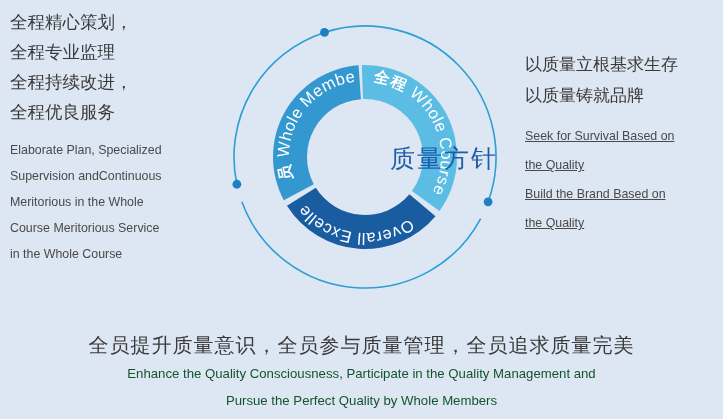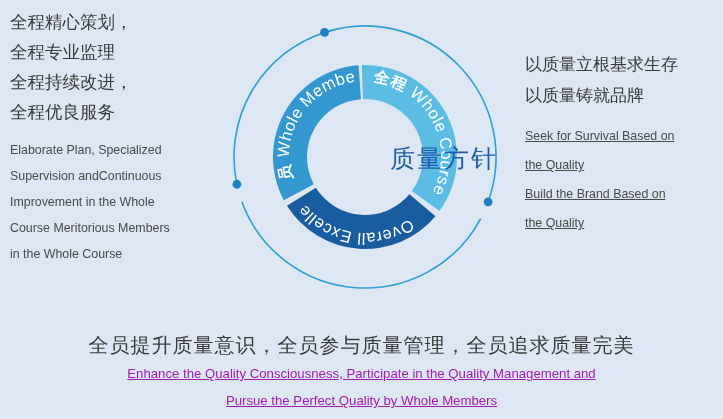--- a/index.html
+++ b/index.html
@@ -66,40 +66,39 @@
     text-align: center;
   }
   #bottom-block .b-cn {
     font-size: 20px;
     letter-spacing: 1px;
     color: #3a3a3a;
     line-height: 30px;
   }
   #bottom-block .b-en {
     font-size: 13.2px;
-    color: #a21caf;
+    color: #14532d;
     line-height: 27px;
-    text-decoration: underline;
   }
 </style>
 </head>
 <body>
 
 <div id="stage">
 
   <div class="side-block" id="left-block">
     <div class="cn-head">全程精心策划，</div>
     <div class="cn-head">全程专业监理</div>
     <div class="cn-head">全程持续改进，</div>
     <div class="cn-head">全程优良服务</div>
     <div style="height:9px"></div>
     <div class="en-line">Elaborate Plan, Specialized</div>
     <div class="en-line">Supervision andContinuous</div>
-    <div class="en-line">Improvement in the Whole</div>
-    <div class="en-line">Course Meritorious Members</div>
+    <div class="en-line">Meritorious in the Whole</div>
+    <div class="en-line">Course Meritorious Service</div>
     <div class="en-line">in the Whole Course</div>
   </div>
 
   <div class="side-block" id="right-block">
     <div class="cn-head">以质量立根基求生存</div>
     <div class="cn-head">以质量铸就品牌</div>
     <div style="height:10px"></div>
     <div class="en-line">Seek for Survival Based on</div>
     <div class="en-line">the Quality</div>
     <div class="en-line">Build the Brand Based on</div>

